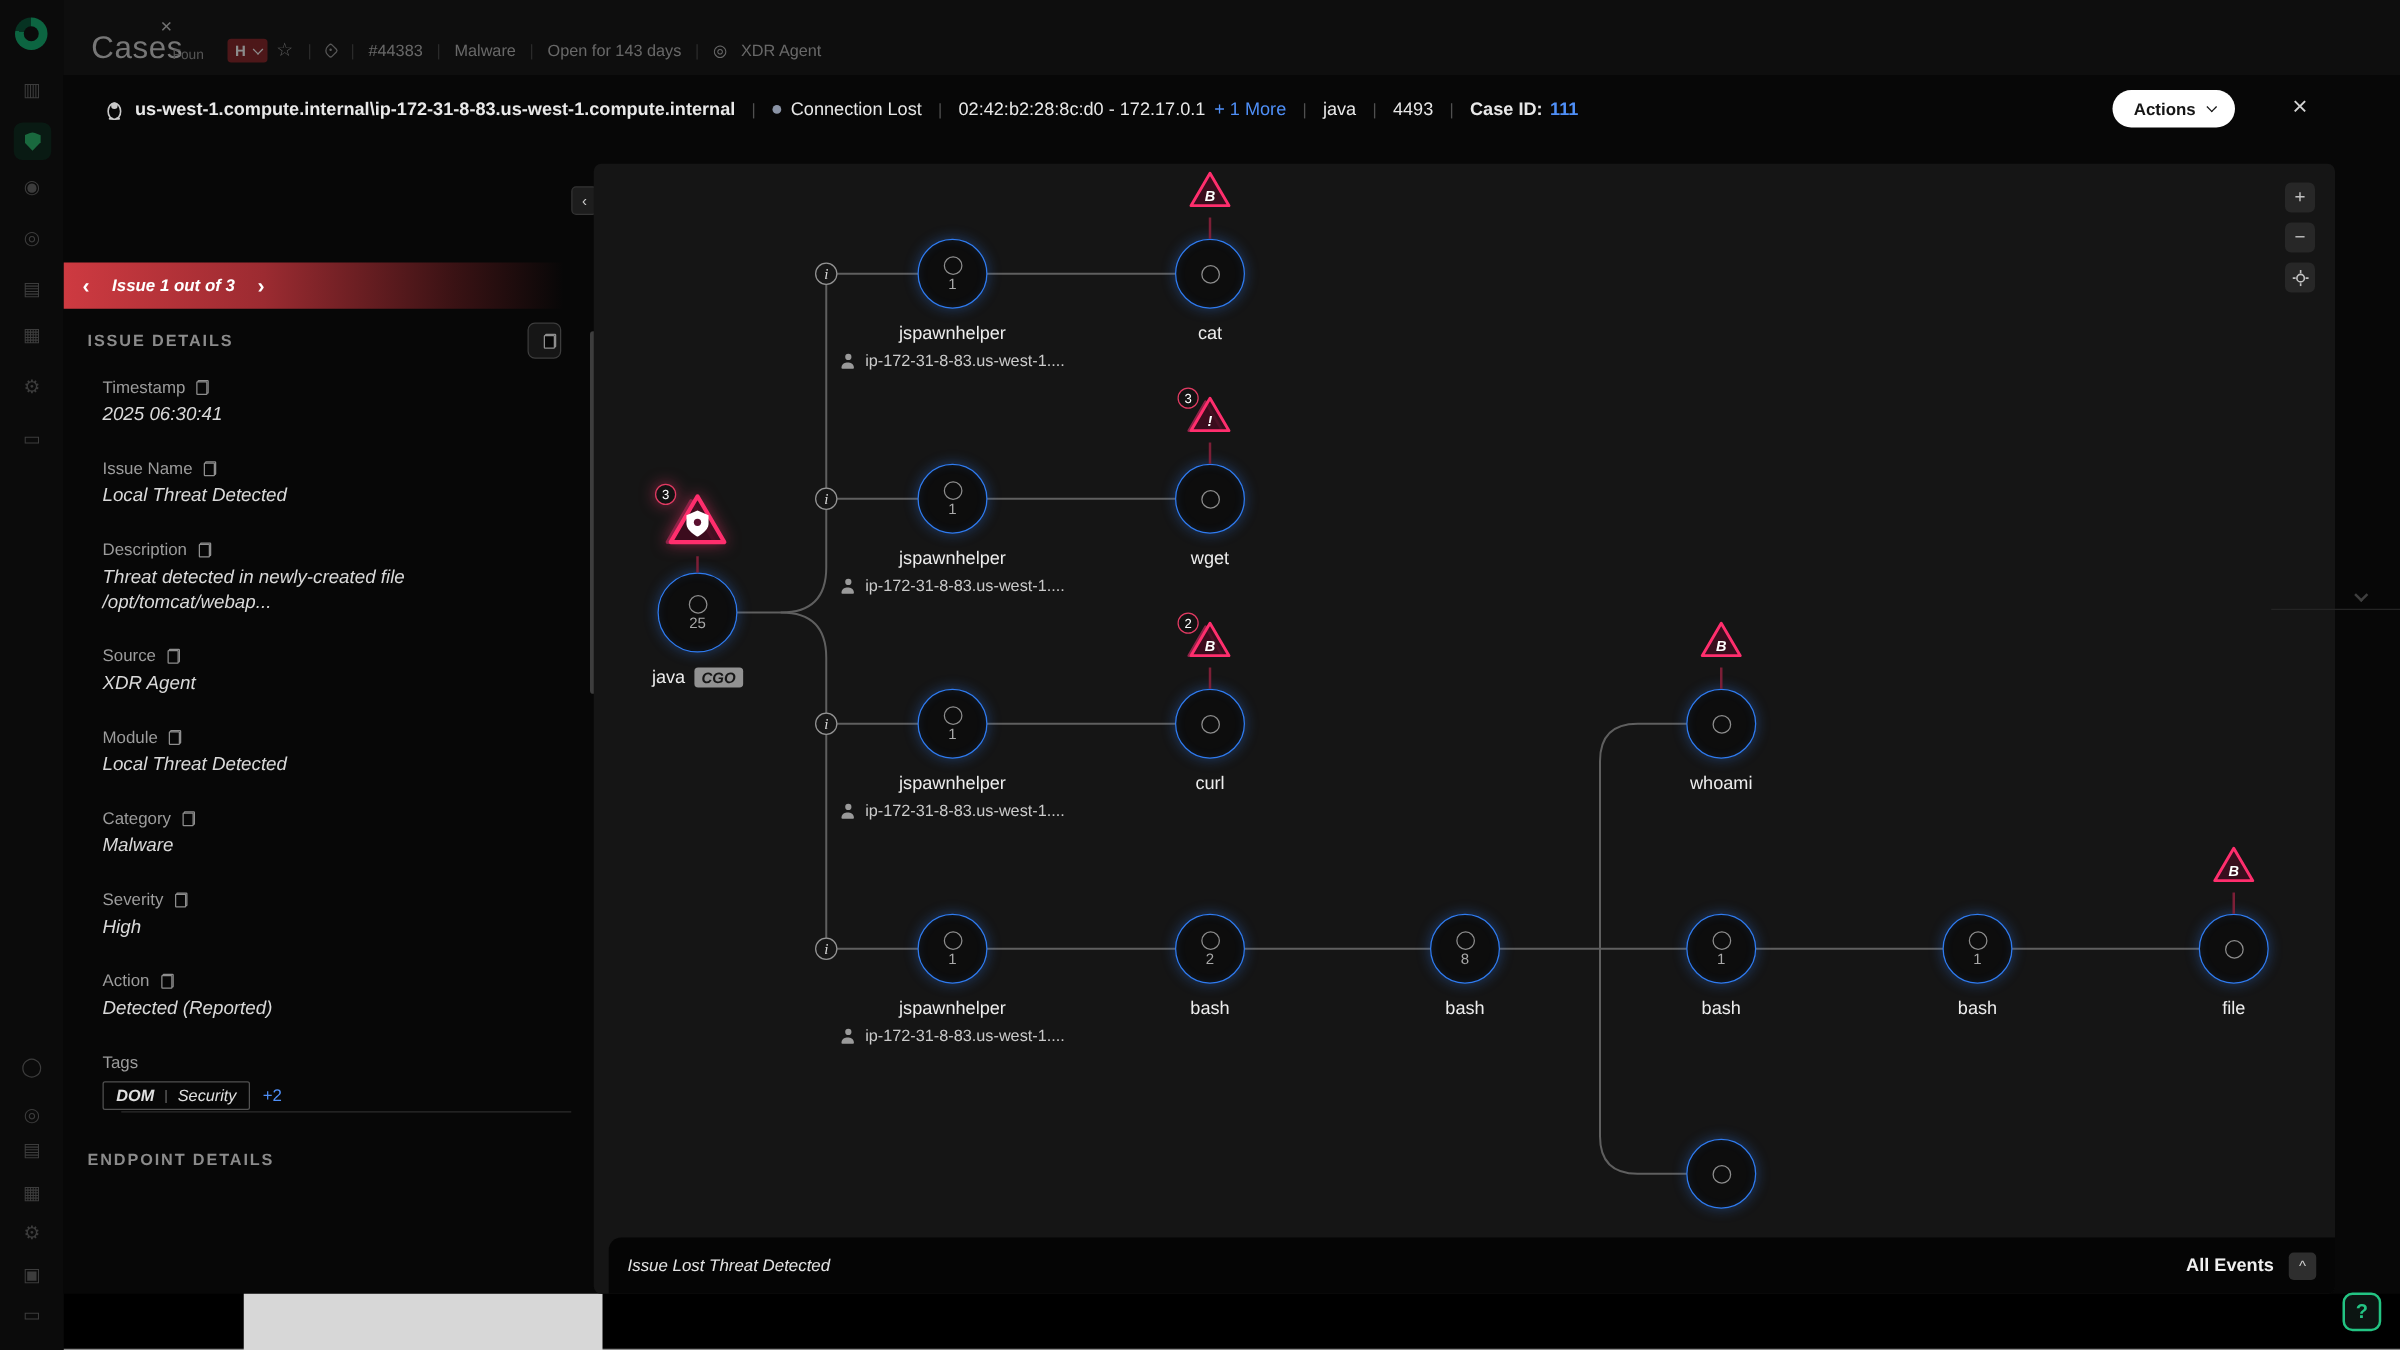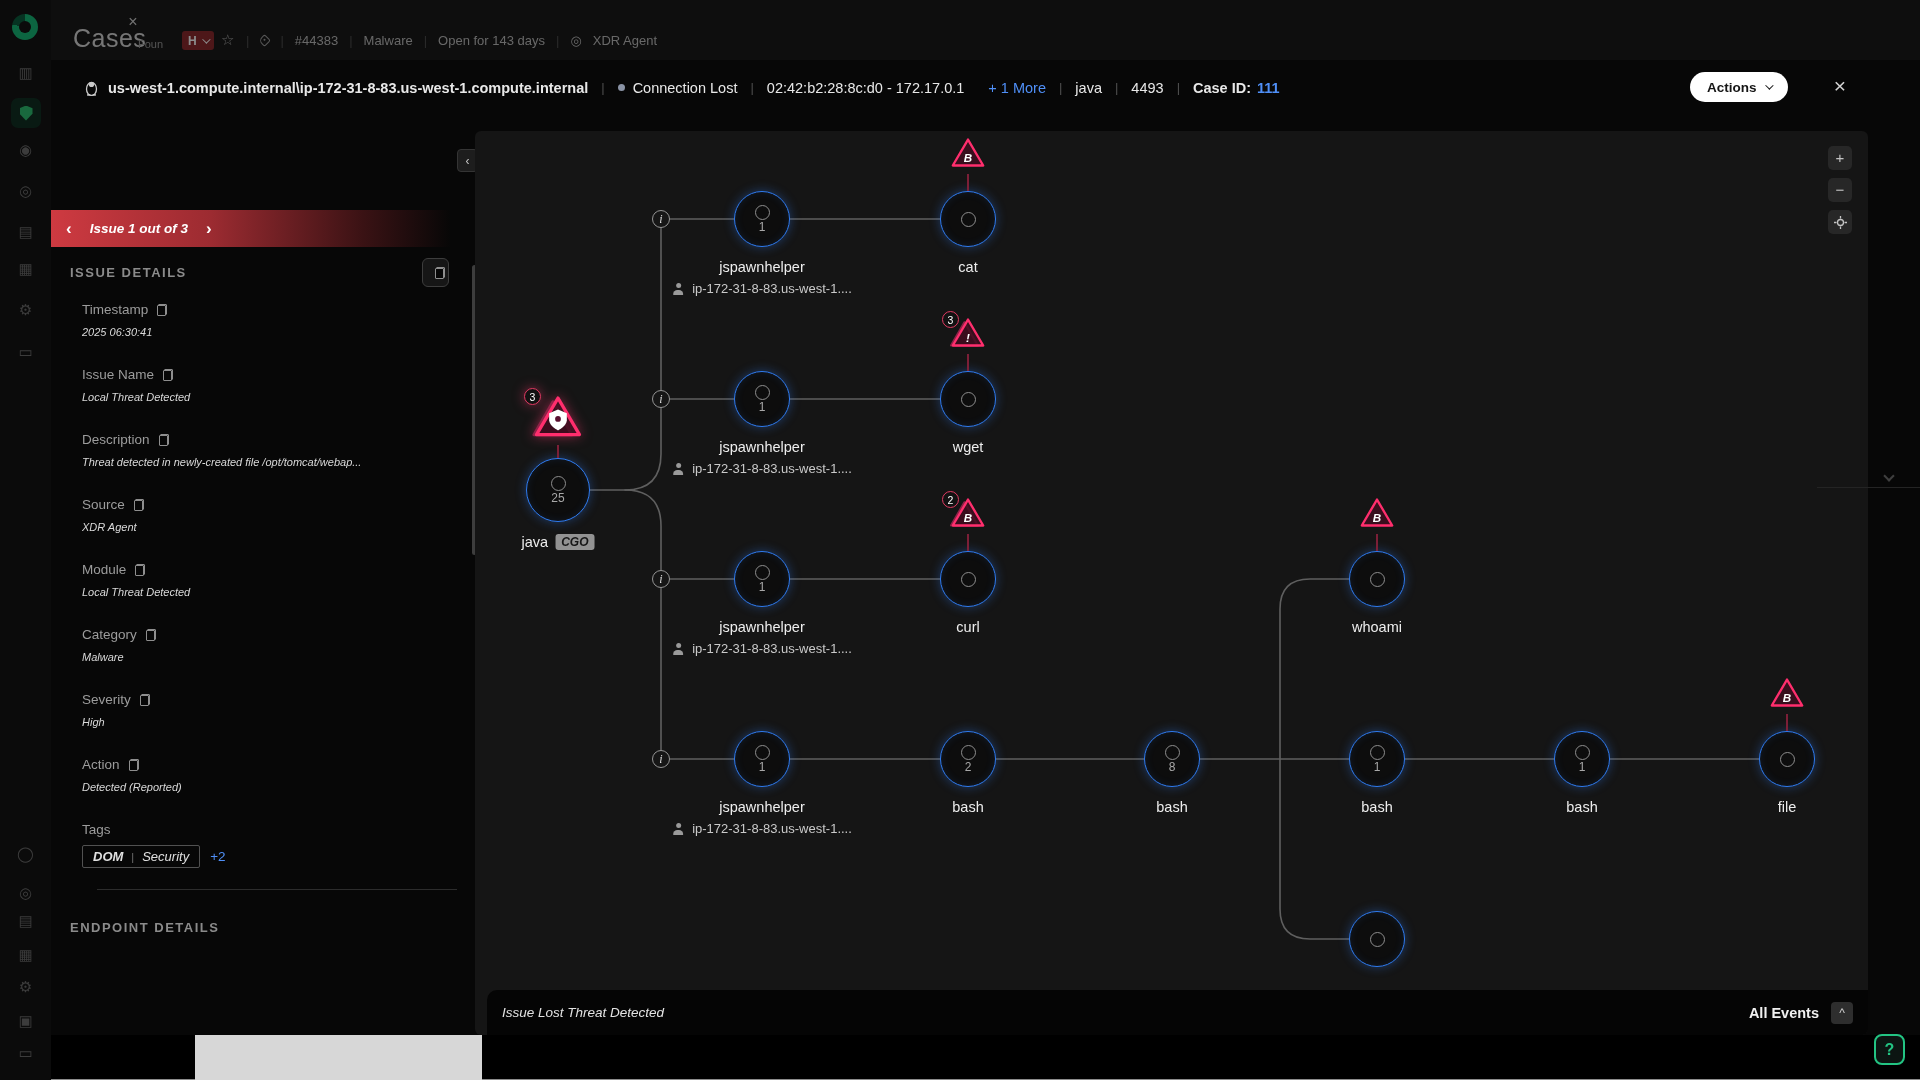--- a/index.html
+++ b/index.html
@@ -37,42 +37,42 @@
   .light-block { position:absolute; left:195px; top:1032px; width:287px; height:48px; background:#d7d7d7; border-top:1px solid #7e7e7e; }
 
   
   .modal { position:absolute; left:51px; top:60px; width:1869px; height:975px; background:#070707; }
 
   .modal-header { position:absolute; left:0; top:0; width:100%; height:55px; display:flex; align-items:center; padding-left:34px; color:#e8e8e8; font-size:14.5px; }
   .modal-header .sep { color:#4f4f4f; margin:0 13px; font-size:13px; }
   .hostname { font-weight:bold; margin-left:10px; }
   .status-dot { width:7px; height:7px; border-radius:50%; background:#8a93a5; display:inline-block; margin-right:8px; }
   .blue { color:#4f8ff7; }
-  .more-link { color:#4f8ff7; margin-left:24px; }
+  .more-link { color:#4f8ff7; margin-left:7px; }
   .caseid-label { font-weight:bold; margin-right:6px; }
   .actions-btn { position:absolute; left:1639px; top:12px; height:30px; padding:0 17px; background:#fff; border:none; border-radius:16px; font-size:13.5px; font-weight:bold; color:#151515; display:flex; align-items:center; gap:8px; font-family:inherit; }
   .chev { width:6px; height:6px; border-right:1.7px solid currentColor; border-bottom:1.7px solid currentColor; display:inline-block; transform:rotate(45deg) translateY(-2px); }
   .modal-close { position:absolute; left:1777px; top:14px; width:24px; height:24px; background:none; border:none; color:#d4d4d4; font-size:21px; line-height:24px; text-align:center; font-family:inherit; }
 
   
   .sidebar { position:absolute; left:0; top:55px; width:427px; height:920px; }
   .tabs { position:absolute; left:19px; top:44px; display:flex; gap:38px; border-bottom:1px solid #262626; width:370px; }
   .tab { font-size:14px; font-style:italic; color:#9a9a9a; padding-bottom:9px; position:relative; }
   .tab.active { color:#f2f2f2; font-weight:bold; }
   .tab.active::after { content:''; position:absolute; left:0; right:0; bottom:-1px; height:3px; background:#16b877; border-radius:2px; }
   .issue-banner { position:absolute; left:0; top:95px; width:400px; height:37px; display:flex; align-items:center; gap:18px; padding-left:15px;
     background:linear-gradient(90deg,#ce3a41 0%,#9c2b31 40%,#3a1214 78%,rgba(20,8,8,0) 100%); color:#fff; }
   .issue-banner .nav-arrow { background:none; border:none; color:#fff; font-size:17px; font-weight:bold; font-family:inherit; line-height:1; }
   .issue-banner .issue-nav-label { font-size:13.5px; font-style:italic; font-weight:bold; }
   .details { position:absolute; left:31px; top:150px; width:360px; }
   .section-title { font-size:13px; font-weight:bold; letter-spacing:1.5px; color:#8b8b8b; margin-left:-12px; margin-bottom:22px; }
   .copy-all-btn { position:absolute; left:340px; top:-7px; width:27px; height:29px; background:#161616; border:1px solid #3d3d3d; border-radius:6px; display:flex; align-items:center; justify-content:center; }
   .field { margin-bottom:25px; }
   .field-label { font-size:13.5px; color:#9c9c9c; display:flex; align-items:center; margin-bottom:5px; }
-  .field-value { font-size:11px; font-style:italic; color:#d9d9d9; line-height:20px; }
+  .field-value { font-size:15px; font-style:italic; color:#d9d9d9; line-height:20px; }
   .copy-icon { position:relative; width:10px; height:12px; display:inline-block; margin-left:9px; }
   .copy-icon::before { content:''; position:absolute; top:0; right:0; width:7px; height:9px; border:1px solid #8e8e8e; border-radius:1px; }
   .copy-icon::after { content:''; position:absolute; bottom:0; left:0; width:7px; height:9px; border:1px solid #8e8e8e; border-radius:1px; background:#070707; }
   .tags-row { display:flex; align-items:center; gap:10px; margin-top:8px; }
   .tags-box { border:1px solid #515151; border-radius:2px; padding:3px 10px; display:flex; align-items:center; gap:8px; font-size:13px; font-style:italic; color:#e0e0e0; }
   .tags-box .tag-name:first-child { font-weight:bold; }
   .tags-box .tag-sep { color:#6f6f6f; font-style:normal; font-size:11px; }
   .tags-more { color:#4f8ff7; font-size:13.5px; }
   .divider { position:absolute; left:46px; top:774px; width:360px; height:1px; background:#2c2c2c; }
   .endpoint { position:absolute; left:31px; top:805px; width:360px; }

